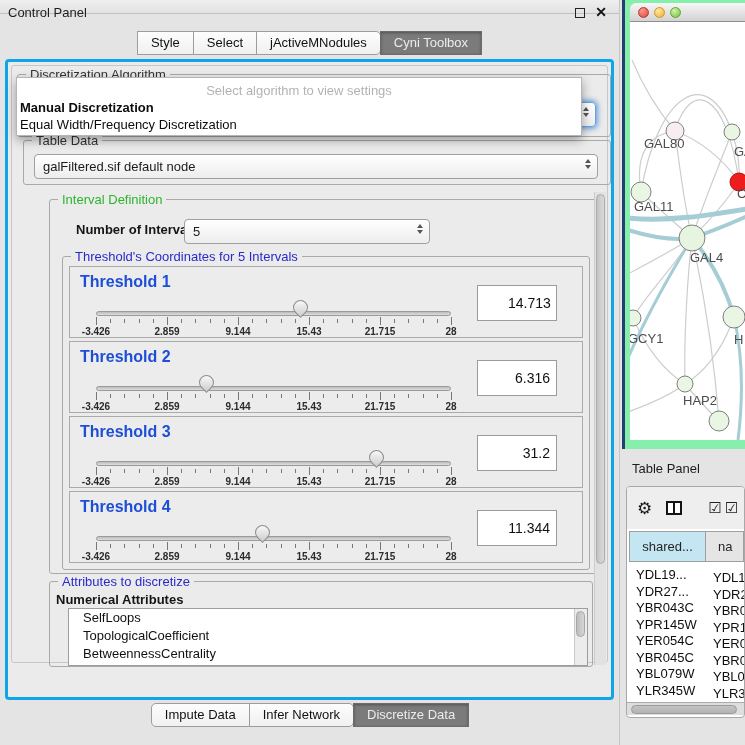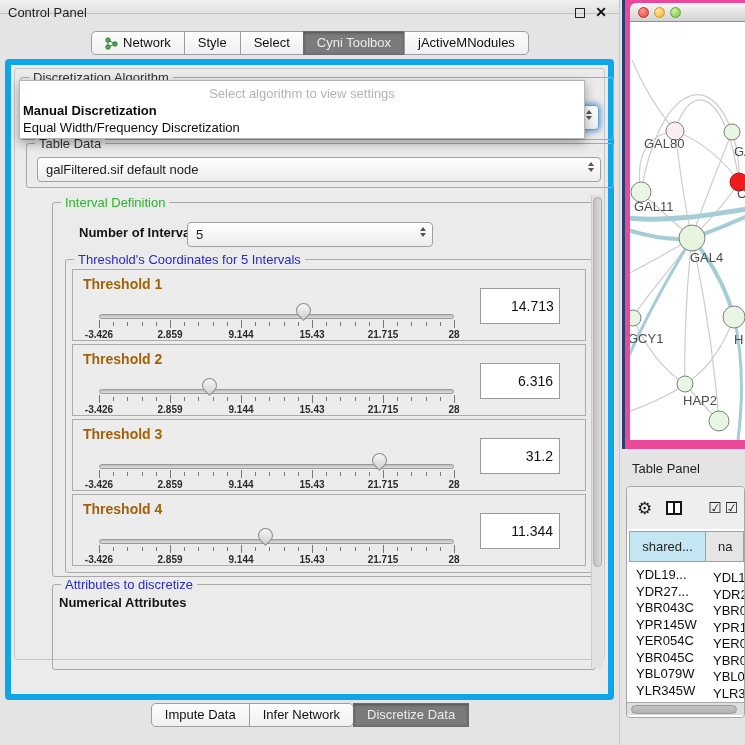--- a/index.html
+++ b/index.html
@@ -18,21 +18,21 @@
   #top-tabs{top:31px;}
   #bottom-tabs{top:703px;}
   .tab{height:24px;line-height:22px;padding:0 13px;font-size:13px;color:#111;
     background:linear-gradient(#fdfdfd,#f0f0f0);border:1px solid #9d9d9d;margin-left:-1px;
     display:flex;align-items:center;gap:5px;white-space:nowrap;}
   .tab.first{border-radius:5px 0 0 5px;margin-left:0;}
   .tab.last{border-radius:0 5px 5px 0;}
   .tab.selected{background:#7b7b7b;color:#ececec;border-color:#6c6c6c;box-shadow:inset 0 1px 3px rgba(0,0,0,.35);}
 
   
-  #outer-panel{position:absolute;left:5px;top:59px;width:609px;height:641px;background:#ebebeb;border:6px solid #0ea5e9;border-radius:4px;}
+  #outer-panel{position:absolute;left:5px;top:59px;width:609px;height:641px;background:#ebebeb;border:3px solid #0ea5e9;border-radius:4px;}
   #inner-panel{position:absolute;left:3px;top:3px;right:3px;bottom:34px;border:1px solid #c7c7c7;border-radius:3px;}
 
   .group{position:absolute;border:1px solid #a9a9a9;border-radius:3px;}
   .legend{position:absolute;top:-8px;left:8px;background:#ebebeb;padding:0 4px;font-size:13px;line-height:15px;color:#333;white-space:nowrap;}
   .legend.green{color:#2db52d;}
   .legend.blue{color:#2929cc;}
 
   .combo{position:absolute;height:25px;background:linear-gradient(#ffffff,#ededed);border:1px solid #a0a0a0;border-radius:4px;font-size:13px;color:#1b1b1b;line-height:23px;padding-left:8px;}
   .combo .stepper{position:absolute;right:6px;top:4px;display:flex;flex-direction:column;gap:2px;}
   .arr-up{width:0;height:0;border-left:3.5px solid transparent;border-right:3.5px solid transparent;border-bottom:4.5px solid #555;}
@@ -54,42 +54,42 @@
   
   #main-scrollbar{position:absolute;right:5px;top:130px;width:12px;height:473px;background:#e2e2e2;border-left:1px solid #cccccc;}
   #main-scroll-thumb{position:absolute;left:1px;top:2px;width:9px;height:370px;border-radius:5px;background:linear-gradient(90deg,#c3c3c3,#dadada);border:1px solid #ababab;}
 
   #interval-group{left:41px;top:137px;width:548px;height:375px;}
   #num-intervals-label{position:absolute;left:26px;top:22px;font-size:13px;font-weight:700;color:#151515;}
   #num-intervals-combo{left:134px;top:19px;width:246px;}
 
   #thresh-group{left:12px;top:56px;width:528px;height:314px;}
   .thresh-box{position:absolute;left:6px;width:514px;height:72px;border:1px solid #ababab;background:#ececec;}
-  .thresh-label{position:absolute;left:10px;top:6px;font-size:14px;font-weight:700;color:#a16207;}
+  .thresh-label{position:absolute;left:10px;top:6px;font-size:16px;font-weight:700;color:#1d4ed8;}
   .slider-track{position:absolute;left:26px;top:44px;width:355px;height:5px;background:linear-gradient(#bcbcbc,#dedede);border:1px solid #9a9a9a;border-radius:3px;}
   .slider-thumb{position:absolute;top:33px;width:15px;height:15px;background:linear-gradient(135deg,#ffffff,#cccccc);border:1px solid #8d8d8d;border-radius:50% 50% 0 50%;transform:rotate(45deg);z-index:3;}
   .tick{position:absolute;width:1px;background:#777;}
   .tick.minor{top:52px;height:4px;}
   .tick.major{top:50px;height:8px;}
   .scale-label{position:absolute;top:59px;width:48px;margin-left:-24px;text-align:center;font-size:10px;font-weight:700;color:#2b2b2b;}
   .value-field{position:absolute;left:407px;top:18px;width:80px;height:36px;background:#fff;border:1px solid #9b9b9b;font-size:14px;color:#111;line-height:34px;text-align:right;padding-right:6px;padding-left:30px;}
 
   #attr-group{left:41px;top:519px;width:544px;height:86px;}
   #attr-sublabel{position:absolute;left:6px;top:10px;font-size:13px;font-weight:700;color:#151515;}
   #attr-list{position:absolute;left:18px;top:26px;width:520px;height:58px;background:#fff;border:1px solid #9d9d9d;overflow:hidden;}
   .attr-item{font-size:13px;line-height:18px;padding-left:14px;color:#111;white-space:nowrap;}
   #attr-scrollbar{position:absolute;right:0;top:0;width:13px;height:100%;background:#ececec;border-left:1px solid #c9c9c9;}
   #attr-scroll-thumb{position:absolute;left:1px;top:2px;width:9px;height:26px;border-radius:5px;background:linear-gradient(90deg,#bdbdbd,#d6d6d6);border:1px solid #a7a7a7;}
 
   #apply-strip{position:absolute;left:1px;right:1px;top:609px;height:30px;background:#efefef;border-top:1px solid #d8d8d8;border-radius:0 0 4px 4px;}
   #apply-button{position:absolute;left:50%;top:4px;transform:translateX(-50%);width:64px;height:22px;border:1px solid #969696;border-radius:11px;background:linear-gradient(#fefefe,#e6e6e6);font-size:13px;color:#111;text-align:center;line-height:20px;}
 
   
   #right-panel{position:absolute;left:620px;top:0;width:125px;height:745px;background:#e4e4e4;}
-  #net-window{position:absolute;left:2px;top:0;width:123px;height:449px;background:#ec4899;border-left:3px solid #24406e;}
+  #net-window{position:absolute;left:2px;top:0;width:123px;height:449px;background:#86efac;border-left:3px solid #24406e;}
   #net-titlebar{position:absolute;left:5px;top:3px;right:0;height:19px;background:linear-gradient(#f7f7f7,#d2d2d2);border-bottom:1px solid #8f8f8f;border-radius:6px 0 0 0;display:flex;align-items:center;padding-left:8px;gap:5px;}
   .light{width:11px;height:11px;border-radius:50%;}
   .light.red{background:radial-gradient(circle at 35% 30%,#ff9a90,#dd4238);border:1px solid #b83a31;}
   .light.yellow{background:radial-gradient(circle at 35% 30%,#ffe9a0,#f2ac2e);border:1px solid #cf9826;}
   .light.green{background:radial-gradient(circle at 35% 30%,#d2f2a8,#74bf41);border:1px solid #63a338;}
   #net-canvas{position:absolute;left:5px;top:22px;right:0;height:418px;background:#fff;overflow:hidden;}
 
   #tp-title{position:absolute;left:12px;top:456px;font-size:13px;color:#1d1d1d;line-height:26px;}
   #tp-box{position:absolute;left:6px;top:486px;width:119px;height:232px;background:#fff;border:1px solid #a8a8a8;border-radius:4px;overflow:hidden;}
   #tp-toolbar{position:absolute;left:0;top:0;right:0;height:42px;background:#eeeeee;display:flex;align-items:center;}
@@ -115,42 +115,31 @@
 <body>
 
 <div id="control-panel">
   <div id="cp-titlebar">
     <span id="cp-title">Control Panel</span>
     <span id="min-icon"></span>
     <span id="close-icon">✕</span>
   </div>
 
   <div id="top-tabs" class="tabbar">
-      <div class="tab first">
-        <svg width="13" height="13" viewBox="0 0 13 13">
-          <line x1="3" y1="3" x2="10" y2="7" stroke="#6a6a6a"></line>
-          <line x1="3" y1="10" x2="10" y2="7" stroke="#6a6a6a"></line>
-          <line x1="3" y1="3" x2="3" y2="10" stroke="#6a6a6a"></line>
-          <circle cx="3" cy="3" r="2.2" fill="#4caf50" stroke="#2f7d33"></circle>
-          <circle cx="3" cy="10" r="2.2" fill="#4caf50" stroke="#2f7d33"></circle>
-          <circle cx="10" cy="7" r="2.2" fill="#4caf50" stroke="#2f7d33"></circle>
-        </svg>
-        <span>Network</span>
-      </div>
       <div class="tab">
         <span>Style</span>
       </div>
       <div class="tab">
         <span>Select</span>
       </div>
+      <div class="tab last">
+        <span>jActiveMNodules</span>
+      </div>
       <div class="tab selected">
         <span>Cyni Toolbox</span>
-      </div>
-      <div class="tab last">
-        <span>jActiveMNodules</span>
       </div>
     </div>
 
   <div id="outer-panel">
     <div id="inner-panel"></div>
 
     <div id="algo-group" class="group">
       <span class="legend">Discretization Algorithm</span>
       <div id="algo-combo" class="combo focus-ring">
         <span class="stepper">
@@ -342,20 +331,30 @@
               <div class="scale-label" style="left: 381px;">28</div>
               <div class="value-field">11.344</div>
             </div>
           </div>
       </div>
     </div>
 
     <div id="attr-group" class="group">
       <span class="legend blue">Attributes to discretize</span>
       <span id="attr-sublabel">Numerical Attributes</span>
+      <div id="attr-list">
+        <div id="attr-items">
+            <div class="attr-item">SelfLoops</div>
+            <div class="attr-item">TopologicalCoefficient</div>
+            <div class="attr-item">BetweennessCentrality</div>
+          </div>
+        <div id="attr-scrollbar">
+          <div id="attr-scroll-thumb"></div>
+        </div>
+      </div>
     </div>
 
     <div id="main-scrollbar">
       <div id="main-scroll-thumb"></div>
     </div>
 
   </div>
 
   <div id="bottom-tabs" class="tabbar">
       <div class="tab first">

